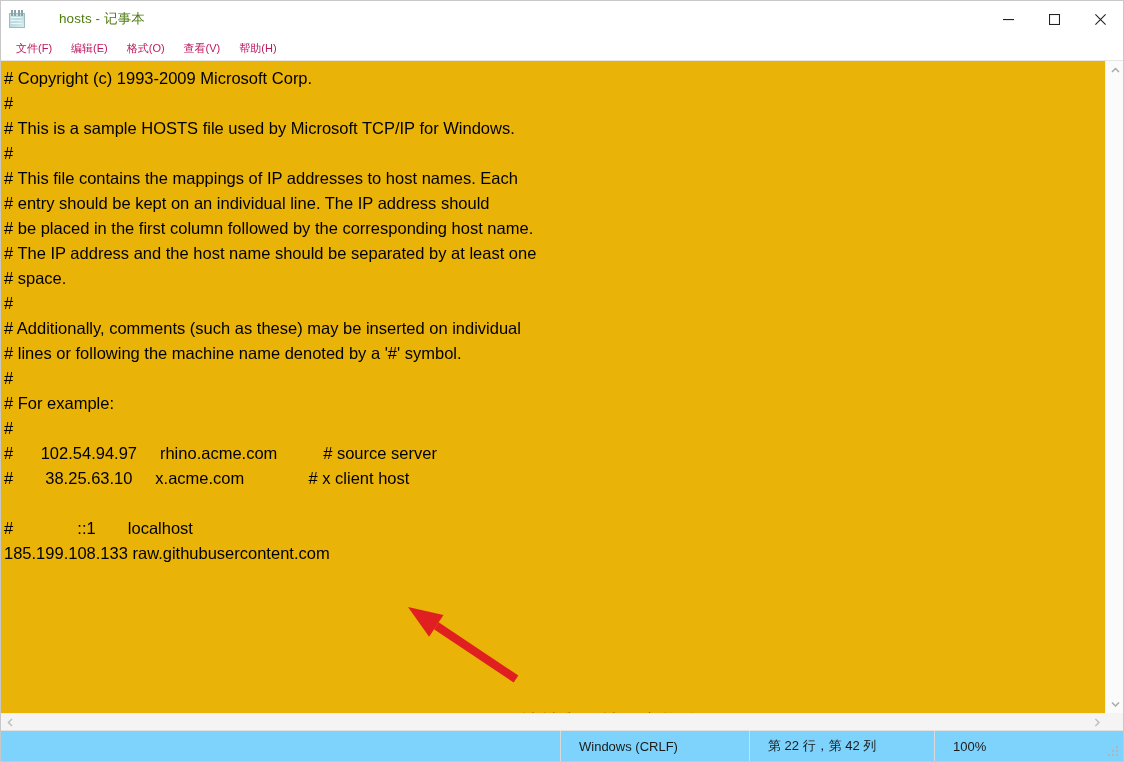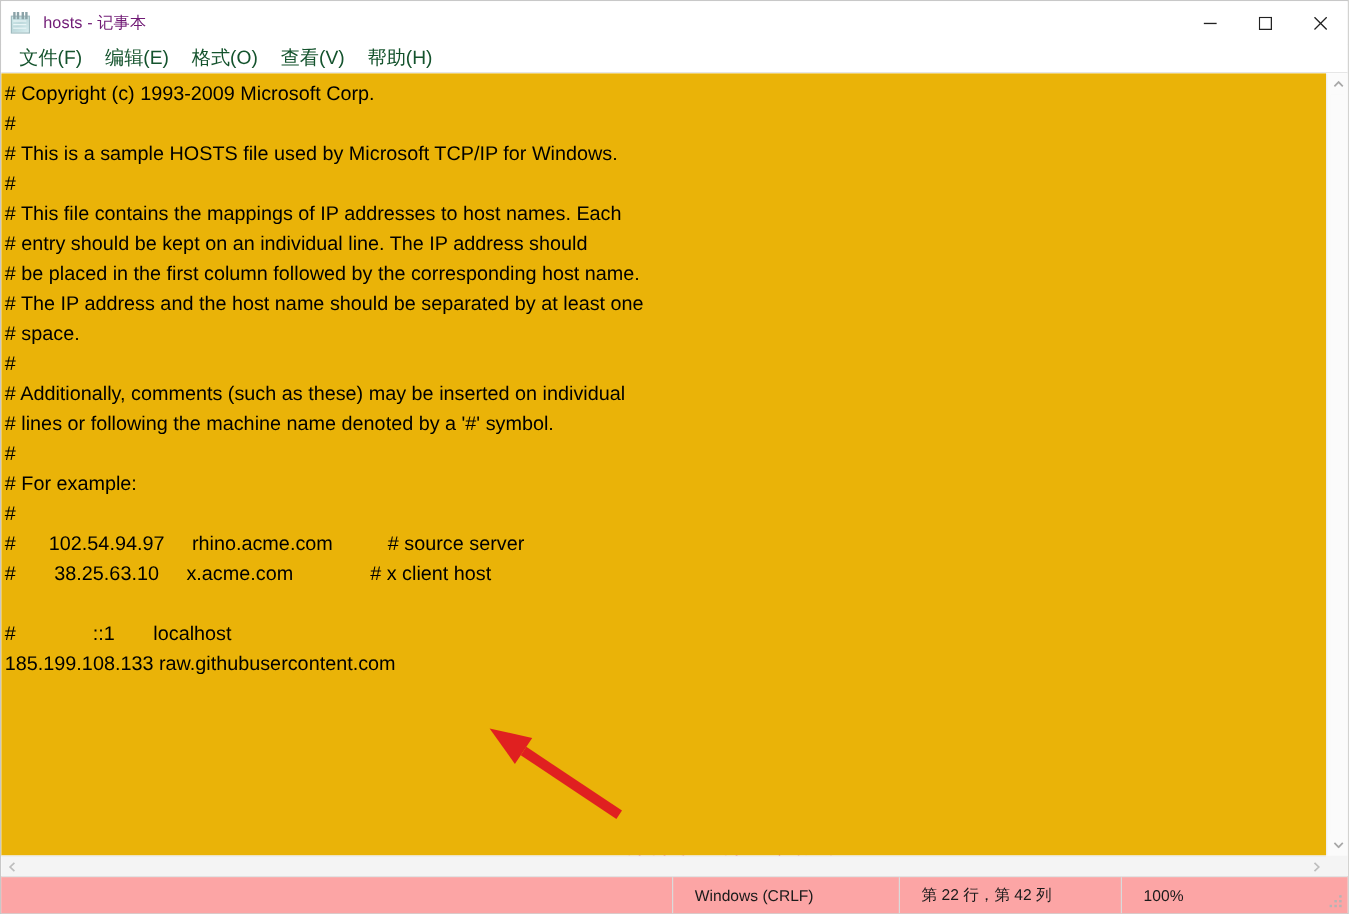--- a/index.html
+++ b/index.html
@@ -68,23 +68,24 @@
   }
   .app-icon .line {
     position: absolute;
     left: 3px;
     width: 11px;
     height: 1px;
     background: #e9f6f7;
   }
   .title-text {
     font-size: 13.5px;
-    color: #701a75;
+    color: #4d7c0f;
     letter-spacing: .1px;
     white-space: nowrap;
+    margin-left: 23px;
   }
 
   .win-controls {
     position: absolute;
     top: 0; right: 0;
     height: 36px;
     display: flex;
   }
   .win-btn {
     width: 46px;
@@ -100,22 +101,22 @@
   .menubar {
     height: 23px;
     flex: 0 0 23px;
     background: #ffffff;
     display: flex;
     align-items: center;
     padding-left: 8px;
     border-bottom: 1px solid #e6e6e6;
   }
   .menu-item {
-    font-size: 16px;
-    color: #14532d;
+    font-size: 11px;
+    color: #be185d;
     padding: 1px 7px 2px 7px;
     margin-right: 5px;
     white-space: nowrap;
     cursor: default;
   }
 
   
   .editor-wrap {
     position: relative;
     flex: 1 1 auto;
@@ -209,21 +210,21 @@
     font-size: 19px;
     color: #e02020;
     white-space: nowrap;
     letter-spacing: 1px;
   }
 
   
   .statusbar {
     height: 30px;
     flex: 0 0 30px;
-    background: #fca5a5;
+    background: #7dd3fc;
     border-top: 1px solid #e2e2e2;
     display: flex;
     align-items: stretch;
     position: relative;
   }
   .status-spacer { flex: 0 0 559px; }
   .status-cell {
     display: flex;
     align-items: center;
     border-left: 1px solid #dadada;

